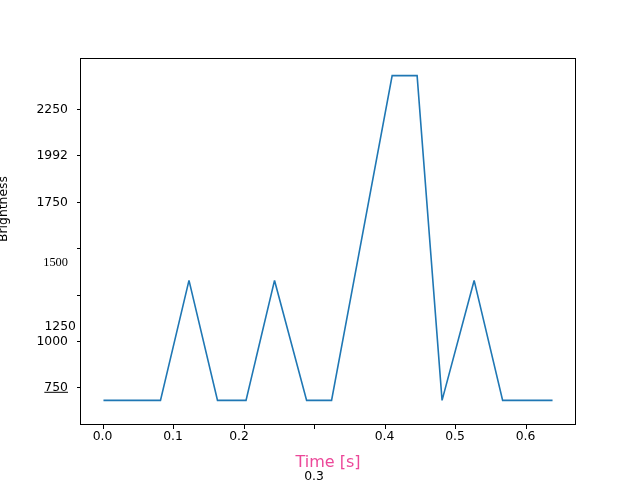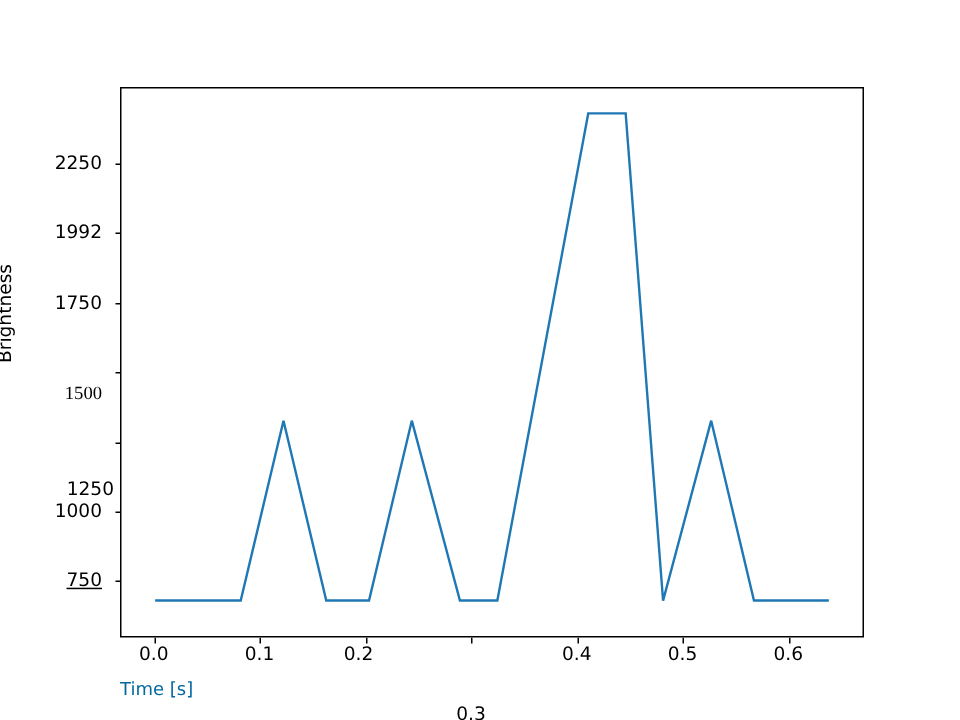--- a/index.html
+++ b/index.html
@@ -90,23 +90,23 @@
     color: #000000;
     transform: rotate(-90deg);
     transform-origin: left top;
     white-space: nowrap;
   }
   #xlabel {
     position: absolute;
     left: 80px;
     top: 452px;
     width: 496px;
-    text-align: left;
-    font-size: 12px;
-    color: #0369a1;
+    text-align: center;
+    font-size: 16px;
+    color: #ec4899;
   }
   .tick-group { position: absolute; left: 0; top: 0; width: 640px; height: 480px; }
 </style>
 </head>
 <body>
 
 <div id="figure">
 
 
   <div id="ylabel">Brightness</div>

